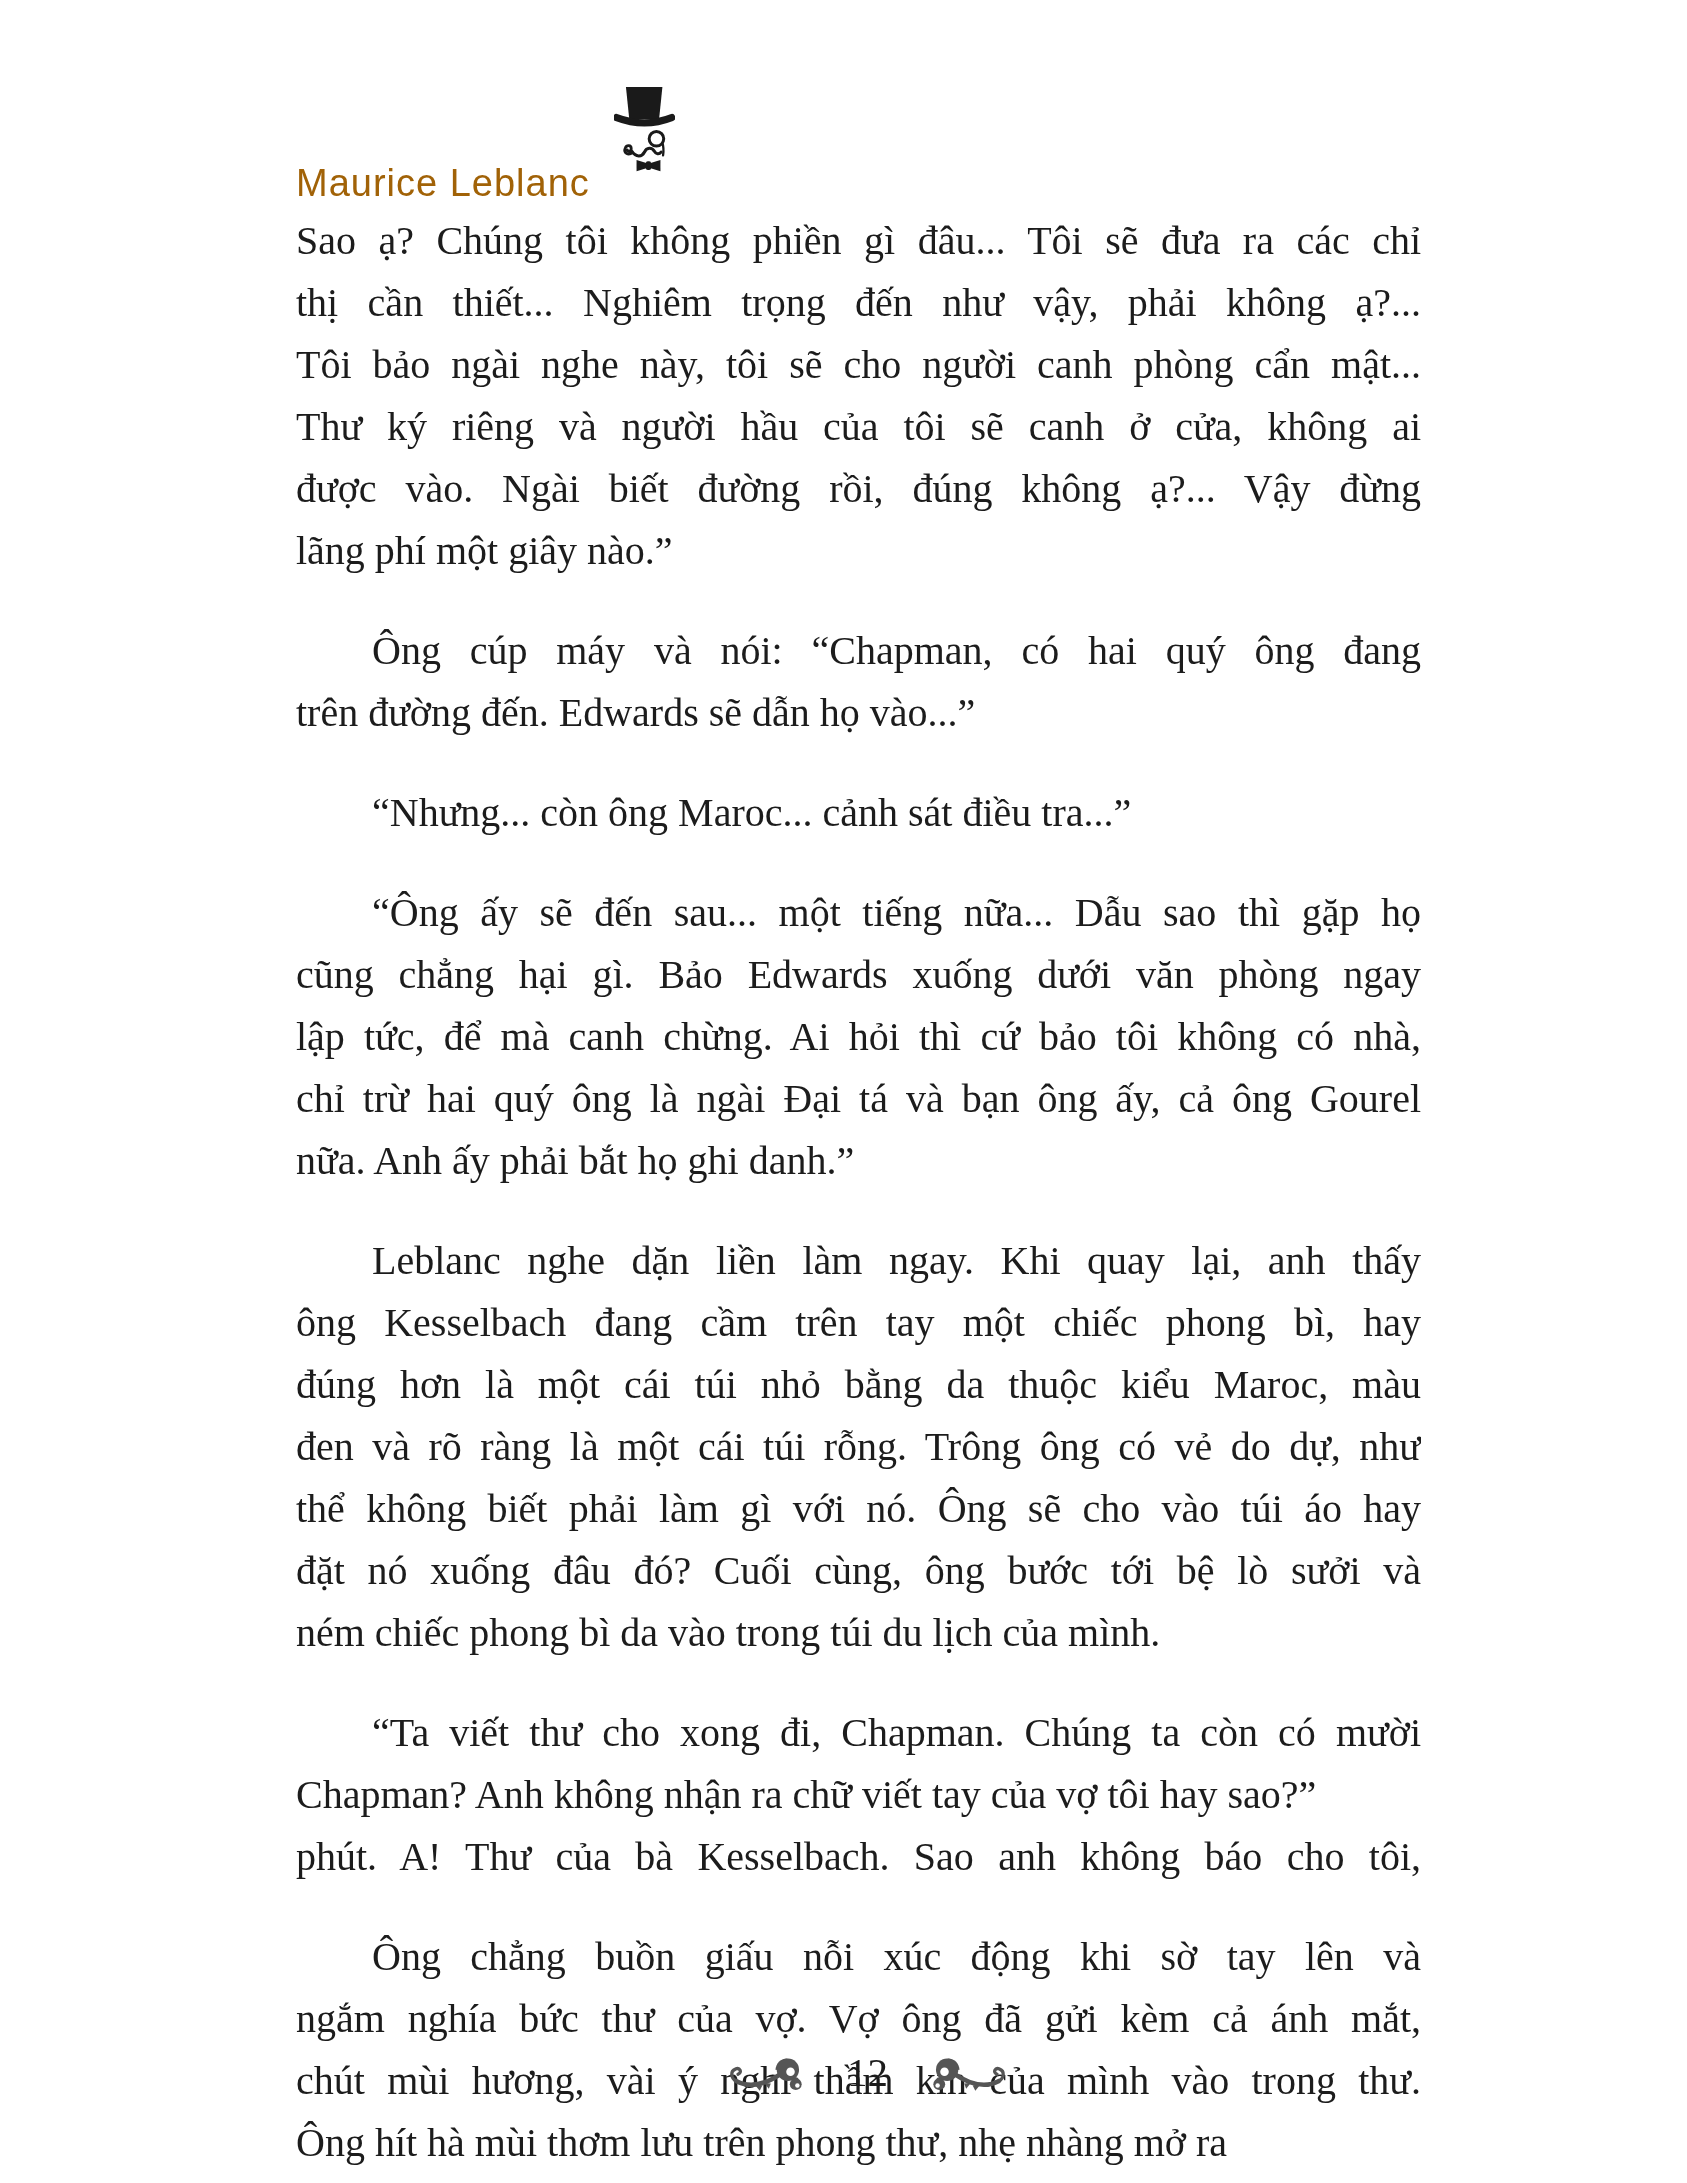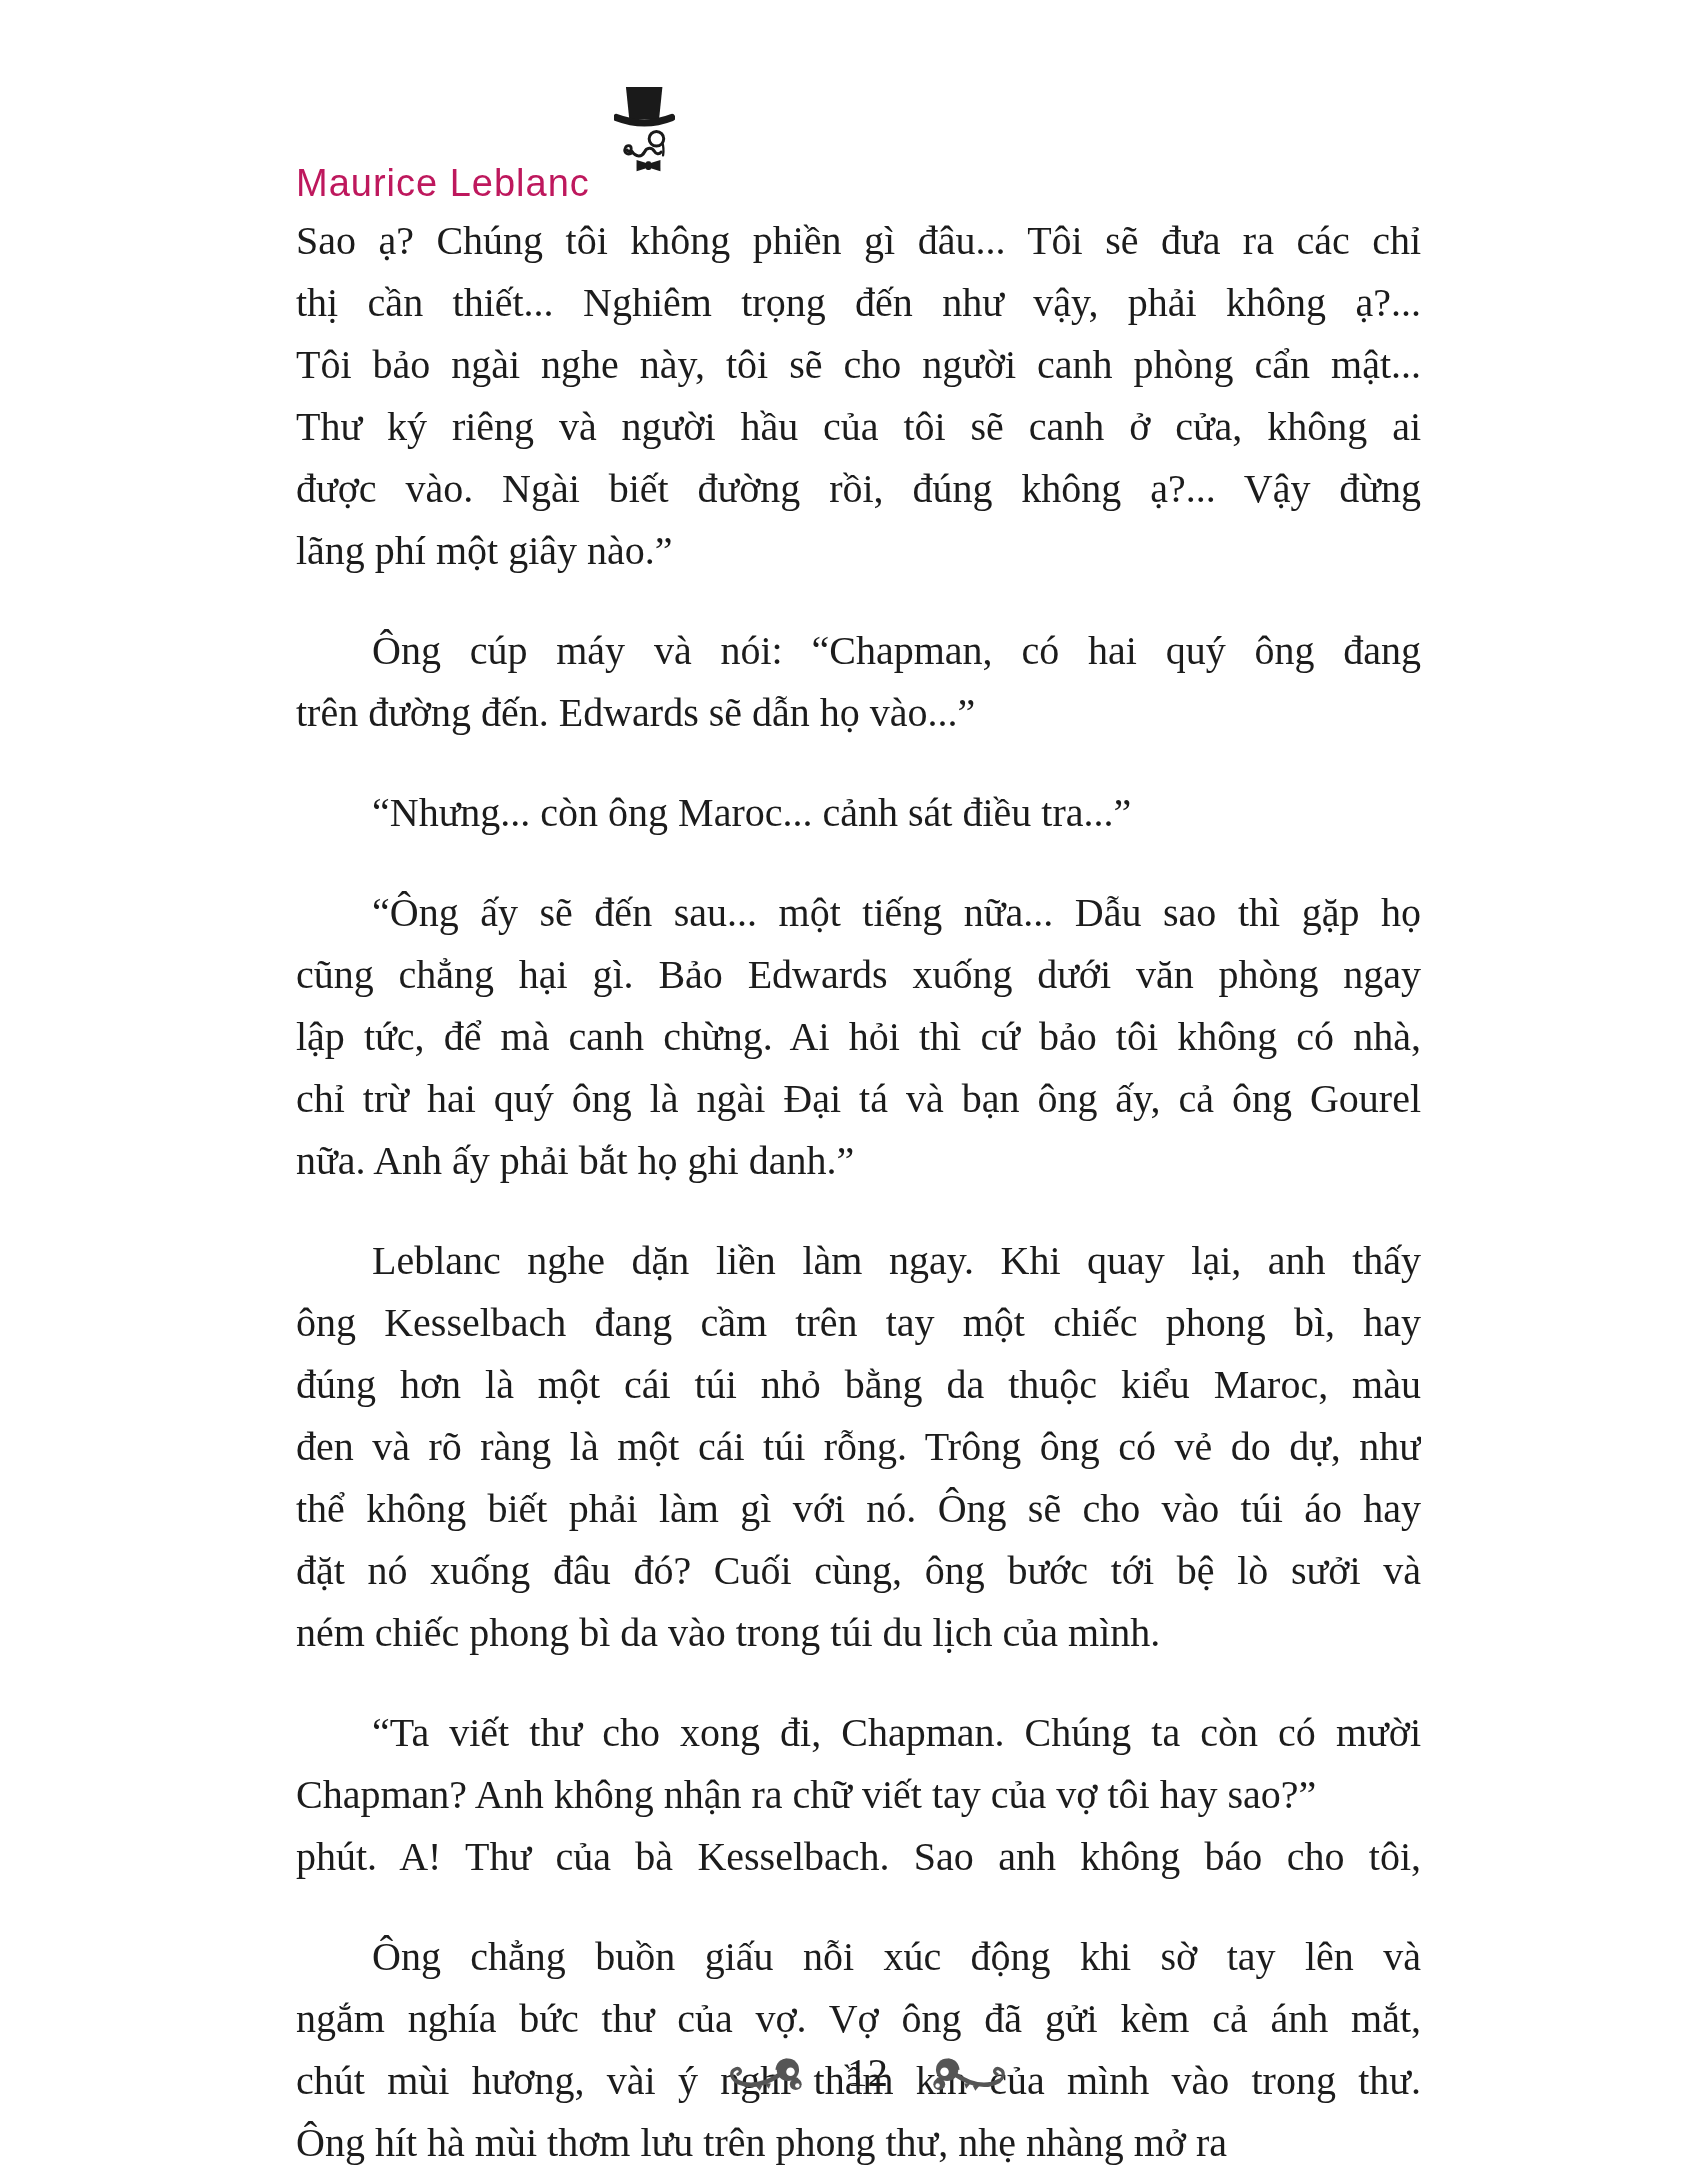--- a/index.html
+++ b/index.html
@@ -16,21 +16,21 @@
   
   .header { position: absolute; left: 0; top: 0; width: 1687px; height: 198px; }
   .author-name {
     position: absolute;
     left: 296px;
     top: 164px;
     font-family: "Liberation Sans", "DejaVu Sans", sans-serif;
     font-size: 38px;
     font-weight: 400;
     letter-spacing: 1px;
-    color: #be185d;
+    color: #a16207;
     line-height: 1;
   }
   .logo { position: absolute; left: 614px; top: 87px; width: 61px; height: 85px; }
 
   
   .body-text {
     position: absolute;
     left: 296px;
     top: 210px;
     width: 1125px;

